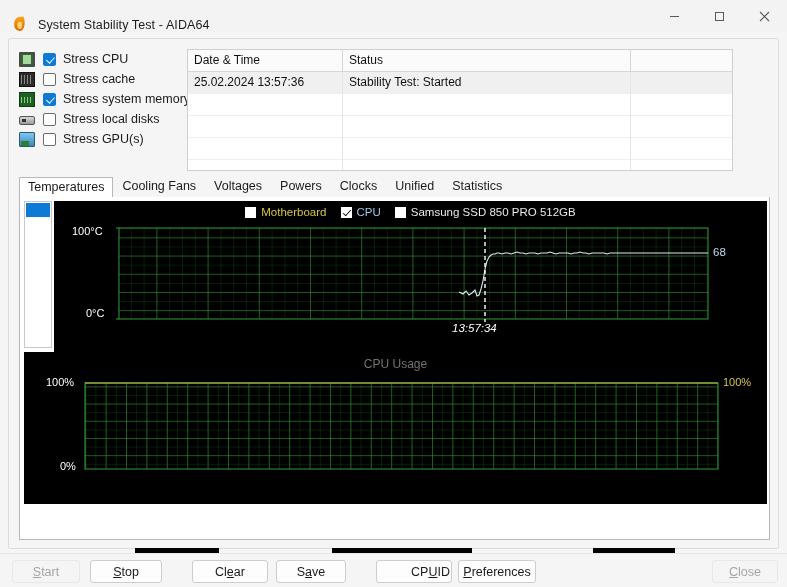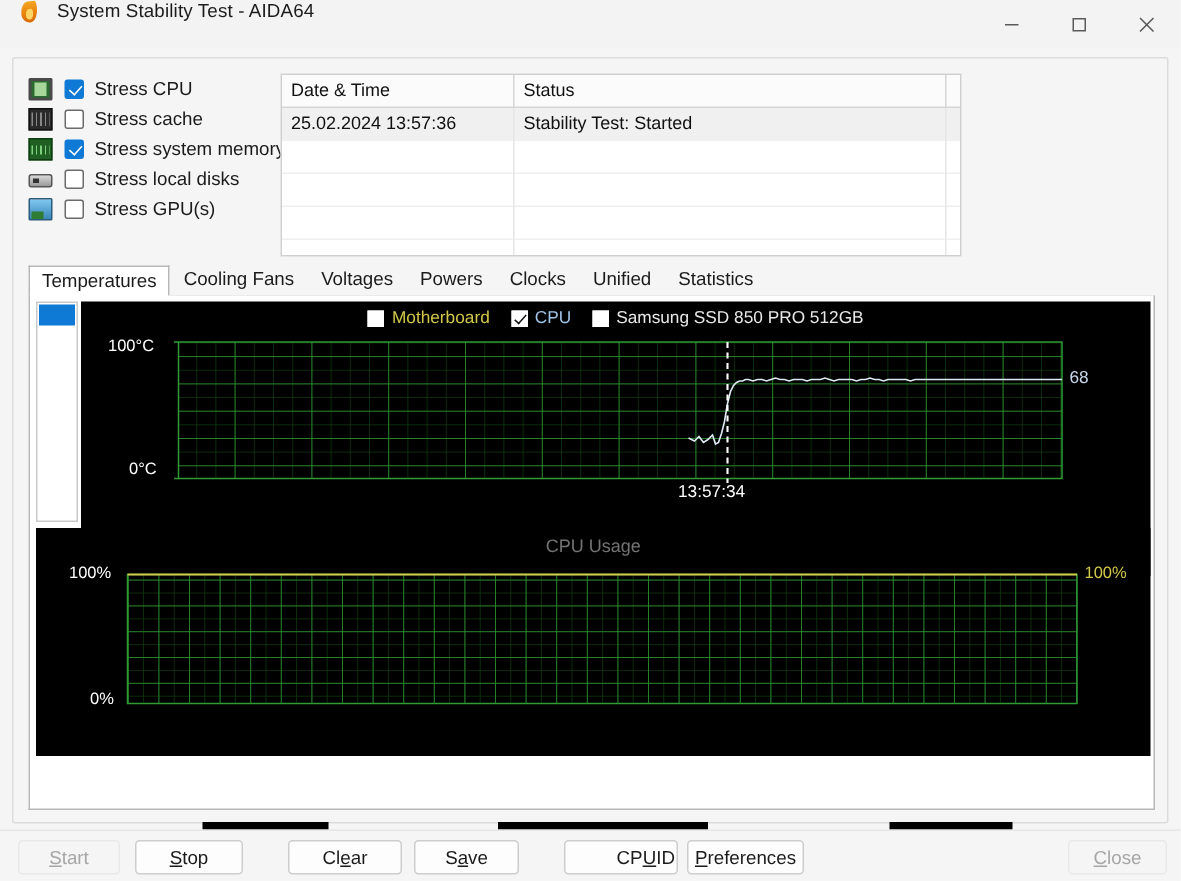--- a/index.html
+++ b/index.html
@@ -14,21 +14,21 @@
     position: relative;
     width: 787px; height: 587px;
     background: #f5f5f5;
   }
 
   
   .titlebar {
     position: absolute; top: 0; left: 0;
     width: 787px; height: 32px;
     background: #f3f3f3;
-    display: flex; align-items: flex-start;
+    display: flex; align-items: flex-end;
   }
   .title-icon {
     width: 16px; height: 16px;
     margin-left: 12px; margin-right: 10px;
     position: relative;
   }
   .flame {
     position: absolute; left: 2px; top: 1px;
     width: 11px; height: 14px;
     background: linear-gradient(180deg,#f5a623 0%,#e8820c 55%,#d86a05 100%);
@@ -102,21 +102,21 @@
   .cb.on:after {
     content:""; position:absolute; left:4px; top:1px;
     width:3.5px; height:7px; border:solid #fff;
     border-width: 0 1.6px 1.6px 0; transform: rotate(42deg);
   }
   .opt-label { font-size: 12.5px; color: #1b1b1b; white-space: nowrap; }
 
   
   .logbox {
     position: absolute; left: 178px; top: 10px;
-    width: 454px; height: 122px;
+    width: 546px; height: 122px;
     background: #fff; border: 1px solid #cfcfcf;
     overflow: hidden;
   }
   .log-head { display: flex; height: 22px; background:#fbfbfb; border-bottom:1px solid #d6d6d6;}
   .log-head div {
     font-size: 12px; color:#111; padding: 3px 0 0 6px;
     border-right: 1px solid #d6d6d6; height:22px;
   }
   .col-dt { width: 155px; }
   .col-st { width: 288px; }
@@ -387,21 +387,21 @@
               <line x1="62" y1="118" x2="65" y2="118"></line>
             </g>
 
             <polyline fill="none" stroke="#dfe9f4" stroke-width="1.1" points="405,91 409,93 412,90 415,94 418,92 421,89 423,95 425,94 427,88 429,80 431,68 433,60 435,56 437,54 439,53 441,53 443,52 445,52 448,53 451,52 454,52 457,53 460,52 463,51 466,52 469,52 472,53 475,52 478,52 481,52 484,53 487,52 490,52 493,52 496,51 499,52 502,53 505,52 508,52 511,52 514,52 517,53 520,52 523,52 526,51 529,52 532,52 535,53 538,52 541,52 544,52 547,52 550,52 553,53 556,52 560,52 565,52 570,52 575,52 580,52 585,52 590,52 596,52 602,52 608,52 614,52 620,52 626,52 632,52 638,52 644,52 650,52 654,52"></polyline>
 
             <line x1="431" y1="27" x2="431" y2="121" stroke="#ffffff" stroke-width="1.4" stroke-dasharray="4,3"></line>
           </svg>
 
           <div class="ylab" style="left:18px; top:24px;">100°C</div>
           <div class="ylab" style="left:32px; top:106px;">0°C</div>
-          <div class="tlab" style="left:398px; top:121px;">13:57:34</div>
+          <div class="tlab" style="left:398px; top:121px;font-style:italic;">13:57:34</div>
           <div class="vlab" style="left:659px; top:45px;">68</div>
         </div>
       </div>
 
       <div class="usage-area">
         <div class="chart usage-chart">
           <div class="chart-title">CPU Usage</div>
 
           <svg class="grid-svg" width="743" height="152">
             <defs>

